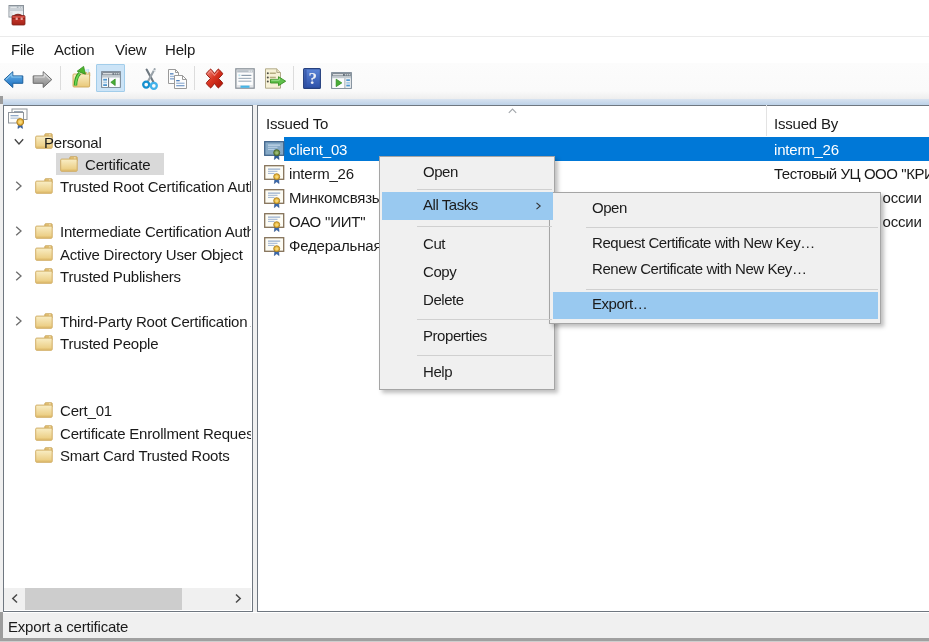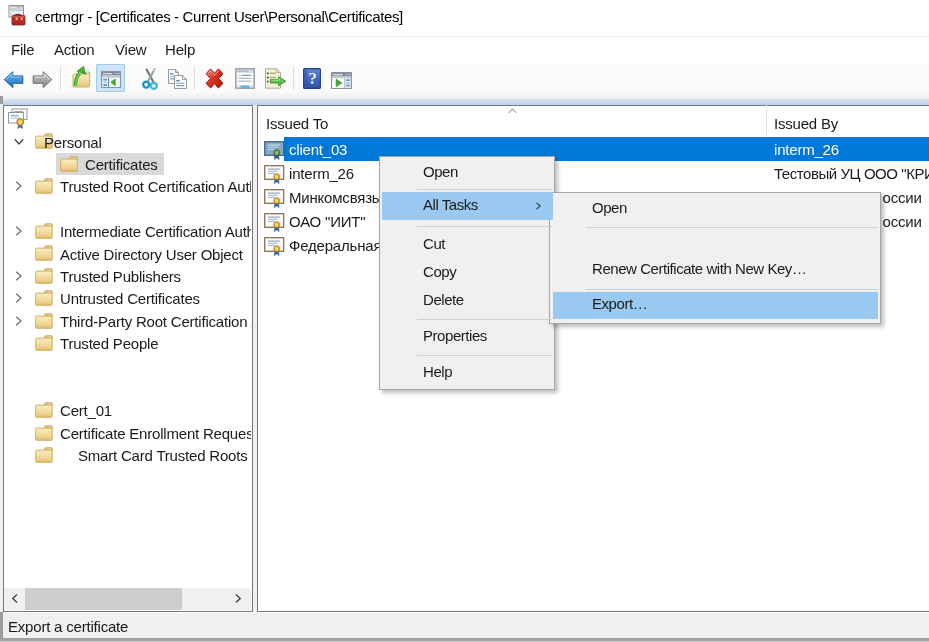--- a/index.html
+++ b/index.html
@@ -110,21 +110,20 @@
         <rect x="12.8" y="1.7" width="1.6" height="1.2" fill="#e0e4e8"></rect>
 <rect x="1.6" y="4.1" width="13.3" height="2" fill="#c6cdd3"></rect>
 <rect x="1.6" y="6.6" width="3" height="4.8" fill="#dde1e5"></rect>
 <path d="M6.5 11.5 C6.5 8.8 13.5 8.8 13.5 11.5" fill="none" stroke="#8c2b24" stroke-width="1.6"></path>
 <rect x="4" y="10.5" width="13" height="9.5" rx="1" fill="url(#gtool)" stroke="#7e211b" stroke-width="0.8"></rect>
 <rect x="4" y="13.2" width="13" height="1" fill="#8c2019"></rect>
 <rect x="7.6" y="12.4" width="2.2" height="2.6" rx="0.4" fill="#e9a9a2"></rect>
 <rect x="12.6" y="12.4" width="2.2" height="2.6" rx="0.4" fill="#e9a9a2"></rect>
 </svg>
     </div>
-  <div class="titletext">certmgr - [Certificates - Current User\Personal\Certificates]</div>
   <div class="hline" style="top:36px;background:#ebebeb"></div>
   <span class="menuitem" style="left:11px">File</span>
   <span class="menuitem" style="left:54px">Action</span>
   <span class="menuitem" style="left:115px">View</span>
   <span class="menuitem" style="left:165px">Help</span>
   <div class="toolbar"></div>
   <div class="tbbtn"></div>
   <span class="tbico" style="left:3px;top:69.5px">
       <svg width="21" height="20" viewBox="0 0 21 20">
 <path d="M1.2 9.6 L9.8 1.7 V5.9 H19.8 V13.3 H9.8 V17.5 Z" fill="url(#gblue)" stroke="#1c5f9c" stroke-width="1"></path>
@@ -292,21 +291,21 @@
 <div class="trow" style="top:152.8px">
           <span class="tsel" style="left:56px"></span>
           <span class="ticon" style="left:60px;top:3px">
             <svg class="fold" width="18" height="16" viewBox="0 0 18 16">
 <rect x="9.8" y="0.7" width="7.4" height="4.5" rx="0.9" fill="#e6c377" stroke="#c4a054" stroke-width="0.8"></rect>
 <rect x="13.8" y="1.5" width="2" height="1.1" rx="0.4" fill="#fbf3da"></rect>
 <rect x="0.7" y="3.1" width="16.5" height="12.2" rx="1" fill="url(#gfold)" stroke="#cda75a" stroke-width="0.9"></rect>
 <rect x="1.3" y="13.7" width="15.3" height="0.9" fill="#d9b569"></rect>
 </svg>
           </span>
-          <span class="ttext" style="left:85px">Certificates</span>
+          <span class="ttext" style="left:85px">Certificate</span>
         </div>
 <div class="trow" style="top:175.2px">
           <span class="tchev" style="left:14px;top:5px">
             <svg width="9" height="12" viewBox="0 0 9 12">
               <path d="M2.2 1.8 L7 6 L2.2 10.2" fill="none" stroke="#6d6d6d" stroke-width="1.3"></path>
             </svg>
           </span>
           <span class="ticon" style="left:35px;top:3px">
             <svg class="fold" width="18" height="16" viewBox="0 0 18 16">
 <rect x="9.8" y="0.7" width="7.4" height="4.5" rx="0.9" fill="#e6c377" stroke="#c4a054" stroke-width="0.8"></rect>
@@ -353,36 +352,20 @@
           <span class="ticon" style="left:35px;top:3px">
             <svg class="fold" width="18" height="16" viewBox="0 0 18 16">
 <rect x="9.8" y="0.7" width="7.4" height="4.5" rx="0.9" fill="#e6c377" stroke="#c4a054" stroke-width="0.8"></rect>
 <rect x="13.8" y="1.5" width="2" height="1.1" rx="0.4" fill="#fbf3da"></rect>
 <rect x="0.7" y="3.1" width="16.5" height="12.2" rx="1" fill="url(#gfold)" stroke="#cda75a" stroke-width="0.9"></rect>
 <rect x="1.3" y="13.7" width="15.3" height="0.9" fill="#d9b569"></rect>
 </svg>
           </span>
           <span class="ttext" style="left:60px">Trusted Publishers</span>
         </div>
-<div class="trow" style="top:287.2px">
-          <span class="tchev" style="left:14px;top:5px">
-            <svg width="9" height="12" viewBox="0 0 9 12">
-              <path d="M2.2 1.8 L7 6 L2.2 10.2" fill="none" stroke="#6d6d6d" stroke-width="1.3"></path>
-            </svg>
-          </span>
-          <span class="ticon" style="left:35px;top:3px">
-            <svg class="fold" width="18" height="16" viewBox="0 0 18 16">
-<rect x="9.8" y="0.7" width="7.4" height="4.5" rx="0.9" fill="#e6c377" stroke="#c4a054" stroke-width="0.8"></rect>
-<rect x="13.8" y="1.5" width="2" height="1.1" rx="0.4" fill="#fbf3da"></rect>
-<rect x="0.7" y="3.1" width="16.5" height="12.2" rx="1" fill="url(#gfold)" stroke="#cda75a" stroke-width="0.9"></rect>
-<rect x="1.3" y="13.7" width="15.3" height="0.9" fill="#d9b569"></rect>
-</svg>
-          </span>
-          <span class="ttext" style="left:60px">Untrusted Certificates</span>
-        </div>
 <div class="trow" style="top:309.6px">
           <span class="tchev" style="left:14px;top:5px">
             <svg width="9" height="12" viewBox="0 0 9 12">
               <path d="M2.2 1.8 L7 6 L2.2 10.2" fill="none" stroke="#6d6d6d" stroke-width="1.3"></path>
             </svg>
           </span>
           <span class="ticon" style="left:35px;top:3px">
             <svg class="fold" width="18" height="16" viewBox="0 0 18 16">
 <rect x="9.8" y="0.7" width="7.4" height="4.5" rx="0.9" fill="#e6c377" stroke="#c4a054" stroke-width="0.8"></rect>
 <rect x="13.8" y="1.5" width="2" height="1.1" rx="0.4" fill="#fbf3da"></rect>
@@ -427,21 +410,21 @@
         </div>
 <div class="trow" style="top:444.0px">
           <span class="ticon" style="left:35px;top:3px">
             <svg class="fold" width="18" height="16" viewBox="0 0 18 16">
 <rect x="9.8" y="0.7" width="7.4" height="4.5" rx="0.9" fill="#e6c377" stroke="#c4a054" stroke-width="0.8"></rect>
 <rect x="13.8" y="1.5" width="2" height="1.1" rx="0.4" fill="#fbf3da"></rect>
 <rect x="0.7" y="3.1" width="16.5" height="12.2" rx="1" fill="url(#gfold)" stroke="#cda75a" stroke-width="0.9"></rect>
 <rect x="1.3" y="13.7" width="15.3" height="0.9" fill="#d9b569"></rect>
 </svg>
           </span>
-          <span class="ttext" style="left:78px">Smart Card Trusted Roots</span>
+          <span class="ttext" style="left:60px">Smart Card Trusted Roots</span>
         </div>
     </div>
   </div>
 
   <span class="lheadtext" style="left:266px">Issued To</span>
   <span class="lheadtext" style="left:774px">Issued By</span>
   <div class="colsep"></div>
   <span class="sortup">
       <svg width="9" height="6" viewBox="0 0 9 6">
         <path d="M0.8 4.8 L4.5 1 L8.2 4.8" fill="none" stroke="#a2a6ab" stroke-width="1.1"></path>
@@ -556,16 +539,17 @@
 <span class="msep" style="left:417px;top:225.5px;width:135px"></span>
 <span class="mtext" style="left:423px;top:234.5px">Cut</span>
 <span class="mtext" style="left:423px;top:262.5px">Copy</span>
 <span class="mtext" style="left:423px;top:290.5px">Delete</span>
 <span class="msep" style="left:417px;top:318.5px;width:135px"></span>
 <span class="mtext" style="left:423px;top:326.5px">Properties</span>
 <span class="msep" style="left:417px;top:355px;width:135px"></span>
 <span class="mtext" style="left:423px;top:362.5px">Help</span>
 <span class="mtext" style="left:592px;top:198.5px">Open</span>
 <span class="msep" style="left:586px;top:227px;width:292px"></span>
+<span class="mtext" style="left:592px;top:234.0px">Request Certificate with New Key…</span>
 <span class="mtext" style="left:592px;top:260.0px">Renew Certificate with New Key…</span>
 <span class="msep" style="left:586px;top:289px;width:292px"></span>
 <span class="mhl" style="left:552.5px;top:292px;width:325px;height:27px"></span>
 <span class="mtext" style="left:592px;top:295.0px">Export…</span>
 </div>
 </body></html>

